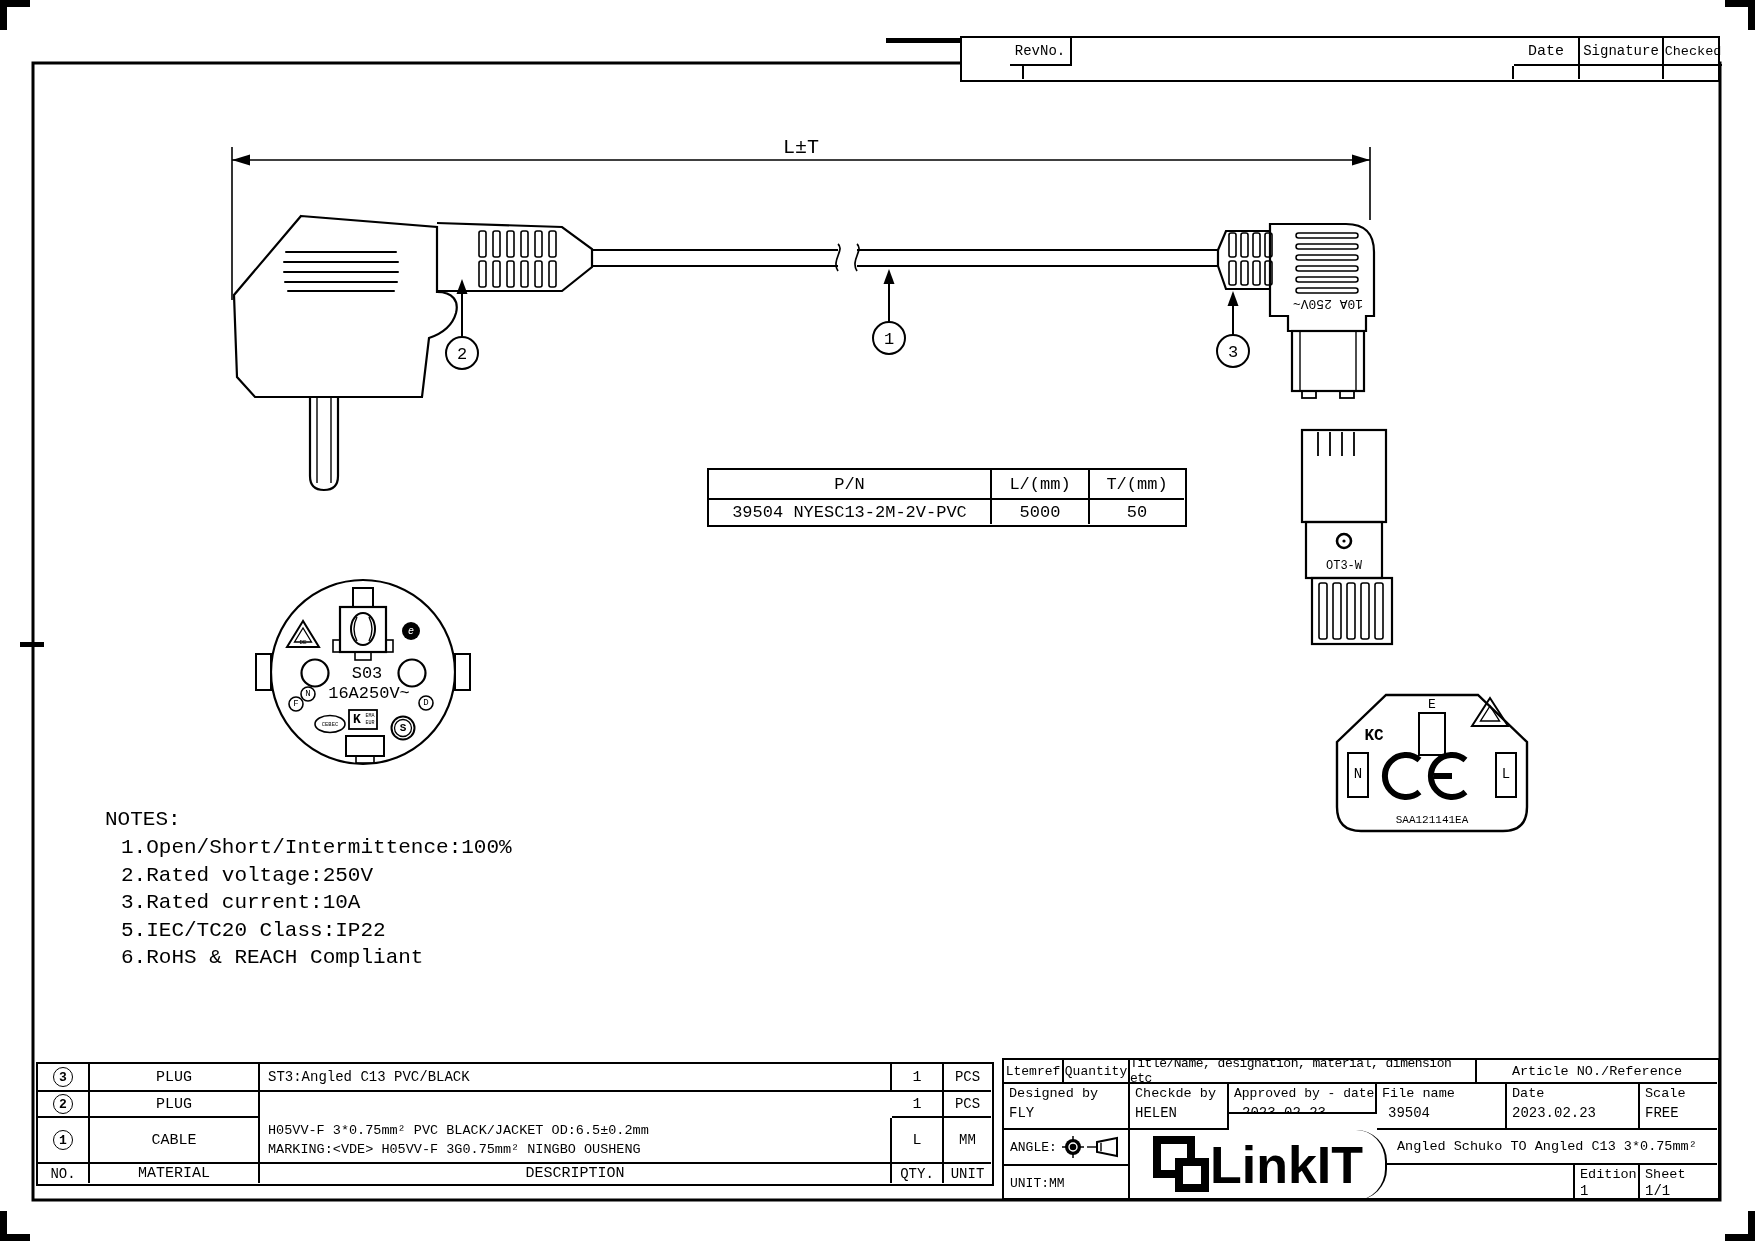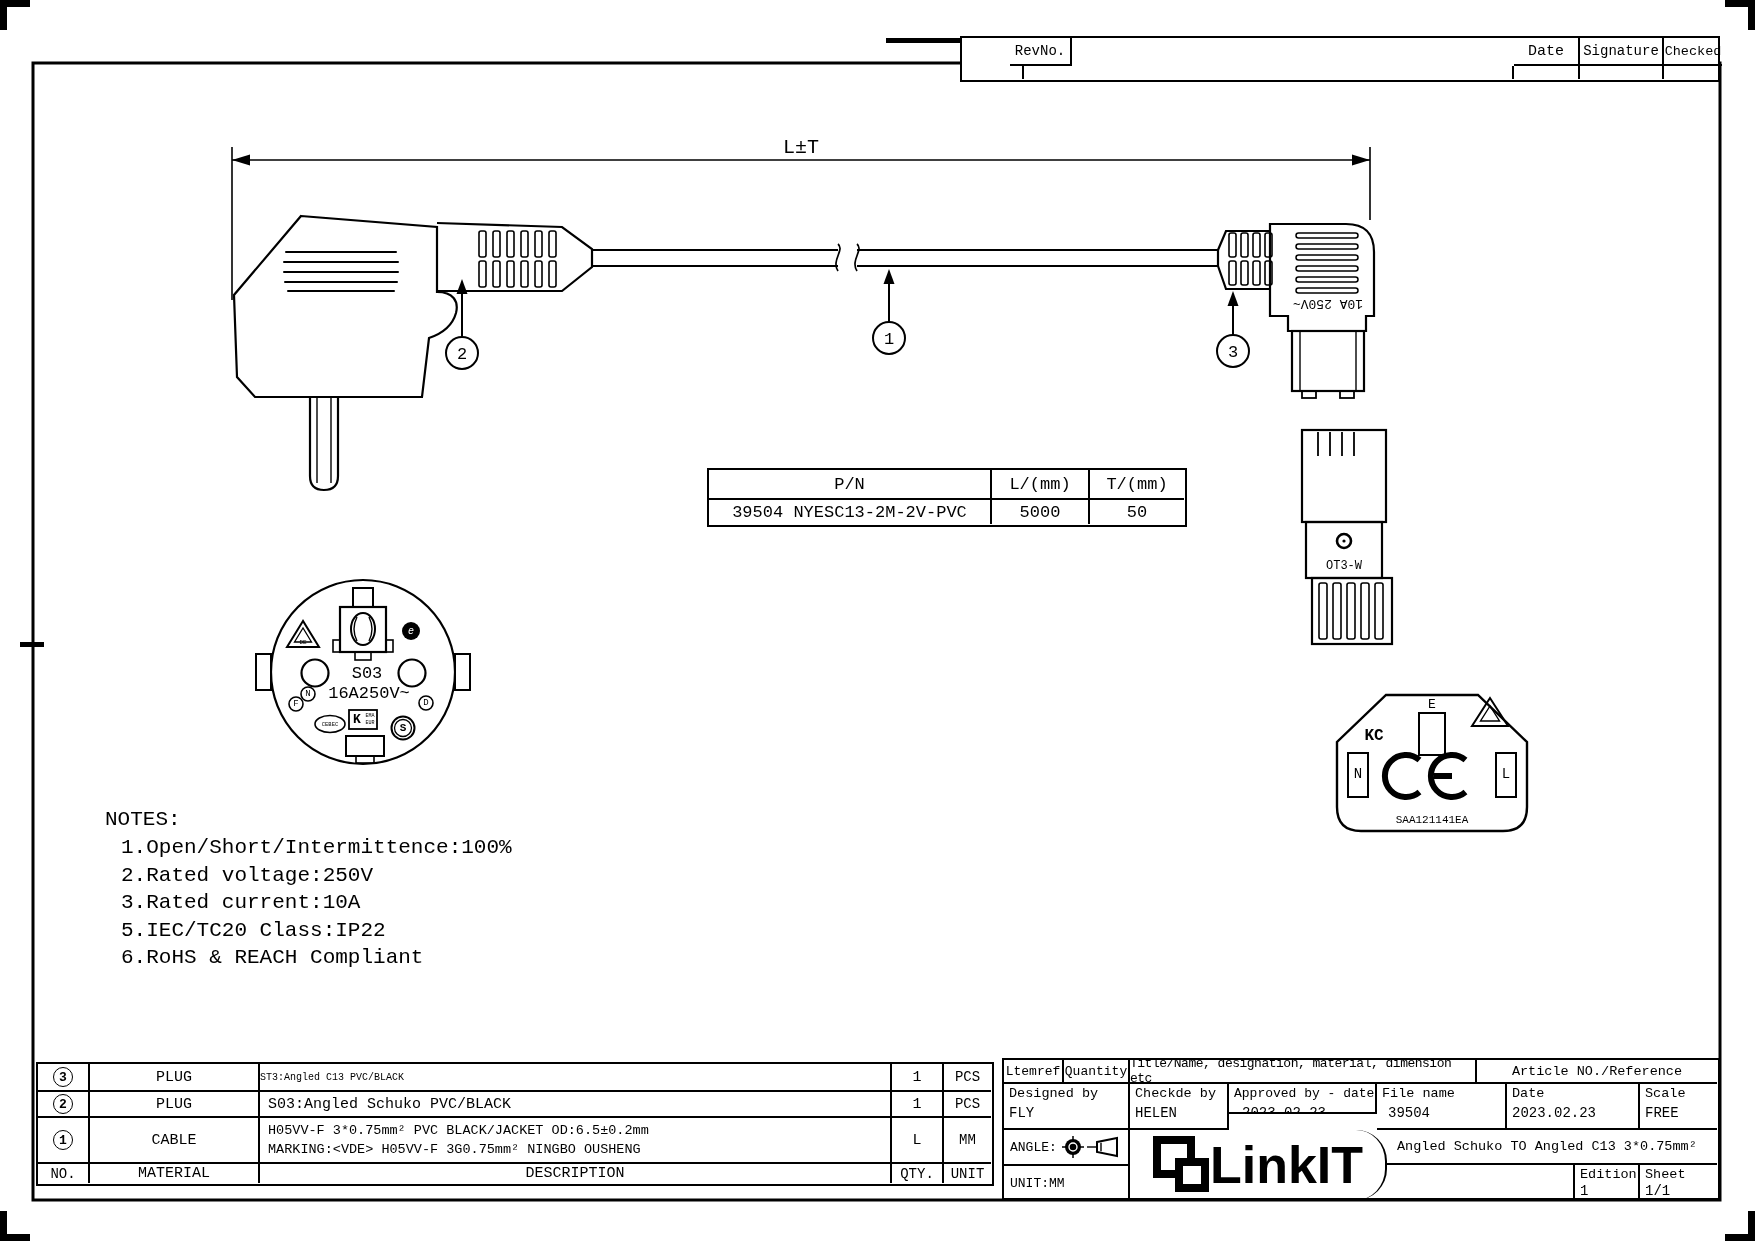--- a/index.html
+++ b/index.html
@@ -262,29 +262,28 @@
     <div class="cell bot" style="left:283px;top:30px;width:98px;height:24px;font-size:17px;">5000</div>
     <div class="cell bot last" style="left:381px;top:30px;width:94px;height:24px;font-size:17px;">50</div>
   </div>
 
   <div class="tbl" style="left:36px;top:1062px;width:958px;height:124px;">
 
     <div class="cell" style="left:0;top:0;width:52px;height:28px;">
         <span class="circ">3</span>
       </div>
     <div class="cell" style="left:52px;top:0;width:170px;height:28px;font-size:15px;">PLUG</div>
-    <div class="cell left" style="left:222px;top:0;width:632px;height:28px;font-size:10px;text-align:right;">ST3:Angled C13 PVC/BLACK</div>
+    <div class="cell left" style="left:222px;top:0;width:632px;height:28px;font-size:14px;padding-left:8px;text-align:right;">ST3:Angled C13 PVC/BLACK</div>
     <div class="cell" style="left:854px;top:0;width:52px;height:28px;font-size:15px;">1</div>
     <div class="cell last" style="left:906px;top:0;width:47px;height:28px;font-size:14px;">PCS</div>
 
     <div class="cell" style="left:0;top:28px;width:52px;height:26px;">
         <span class="circ">2</span>
       </div>
     <div class="cell" style="left:52px;top:28px;width:170px;height:26px;font-size:15px;">PLUG</div>
-    <div class="cell left" style="left:222px;top:28px;width:632px;height:26px;font-size:15px;padding-left:8px;">S03:Angled Schuko PVC/BLACK</div>
     <div class="cell" style="left:854px;top:28px;width:52px;height:26px;font-size:15px;">1</div>
     <div class="cell last" style="left:906px;top:28px;width:47px;height:26px;font-size:14px;">PCS</div>
 
     <div class="cell" style="left:0;top:54px;width:52px;height:46px;">
         <span class="circ">1</span>
       </div>
     <div class="cell" style="left:52px;top:54px;width:170px;height:46px;font-size:15px;">CABLE</div>
     <div class="cell left" style="left:222px;top:54px;width:632px;height:46px;padding-left:8px;flex-direction:column;align-items:flex-start;justify-content:center;">
       <div style="font-size:13.5px;line-height:19px;">H05VV-F 3*0.75mm² PVC BLACK/JACKET OD:6.5±0.2mm</div>
       <div style="font-size:13.5px;line-height:19px;">MARKING:&lt;VDE&gt; H05VV-F 3G0.75mm² NINGBO OUSHENG</div>

